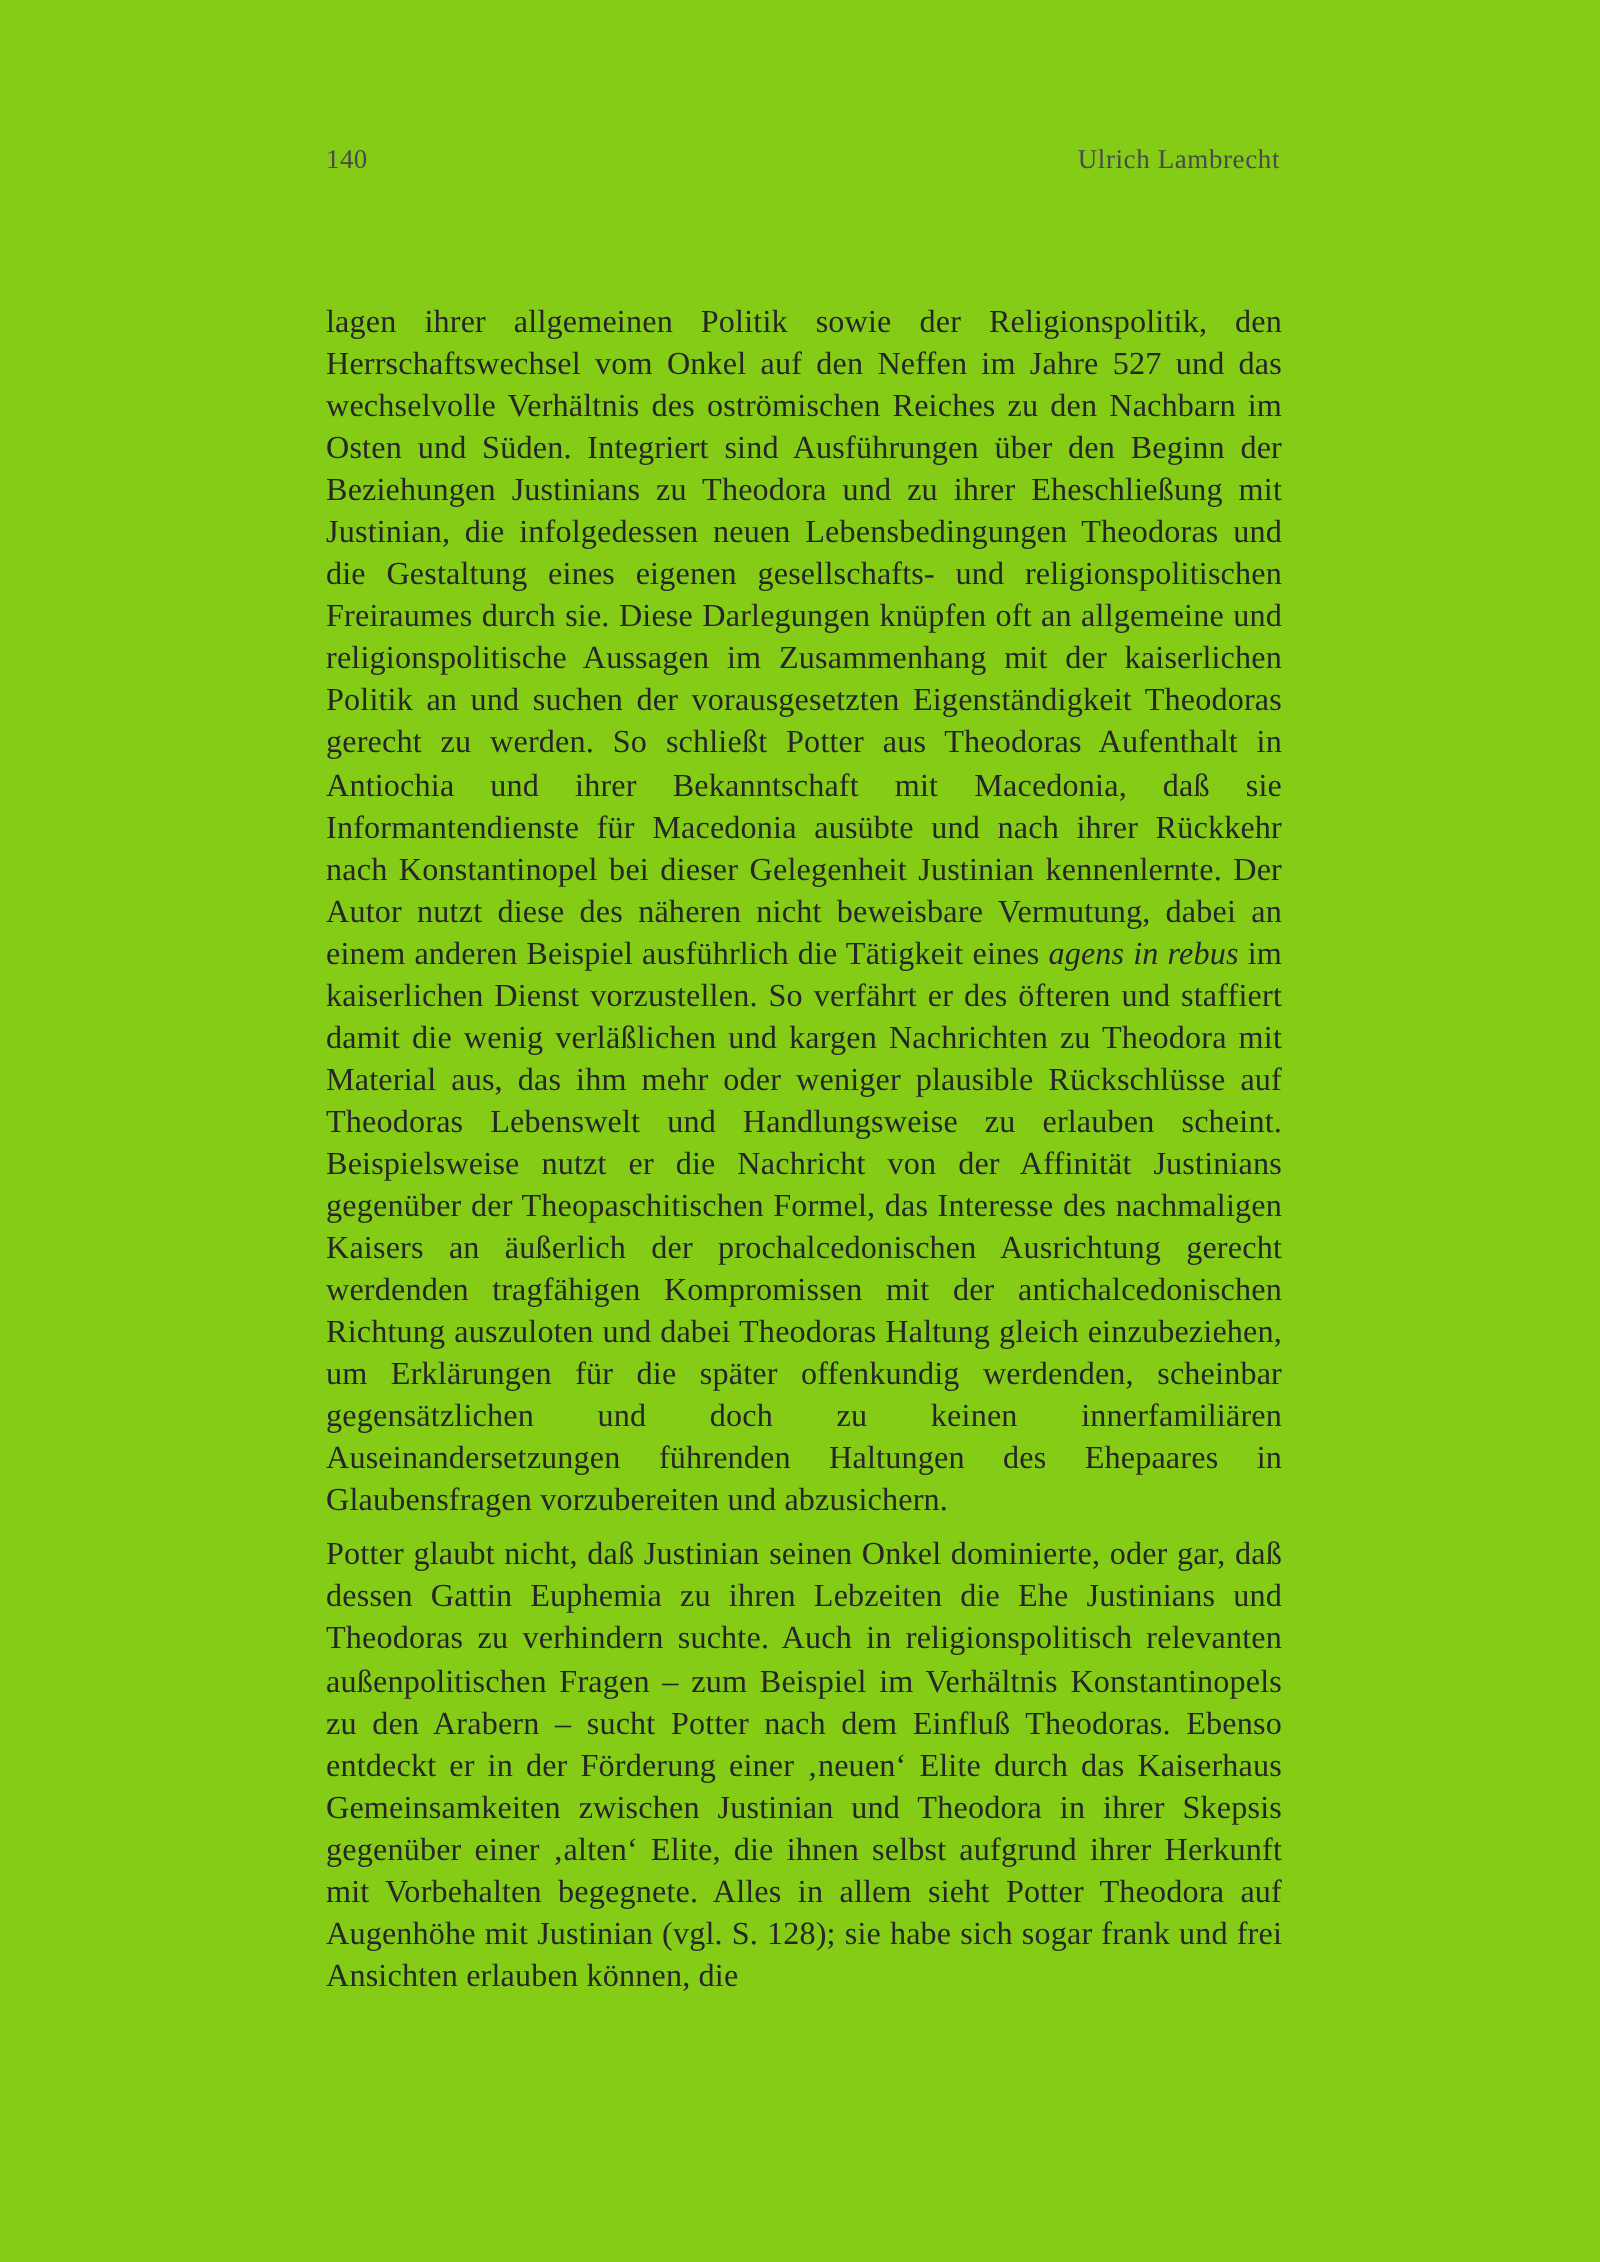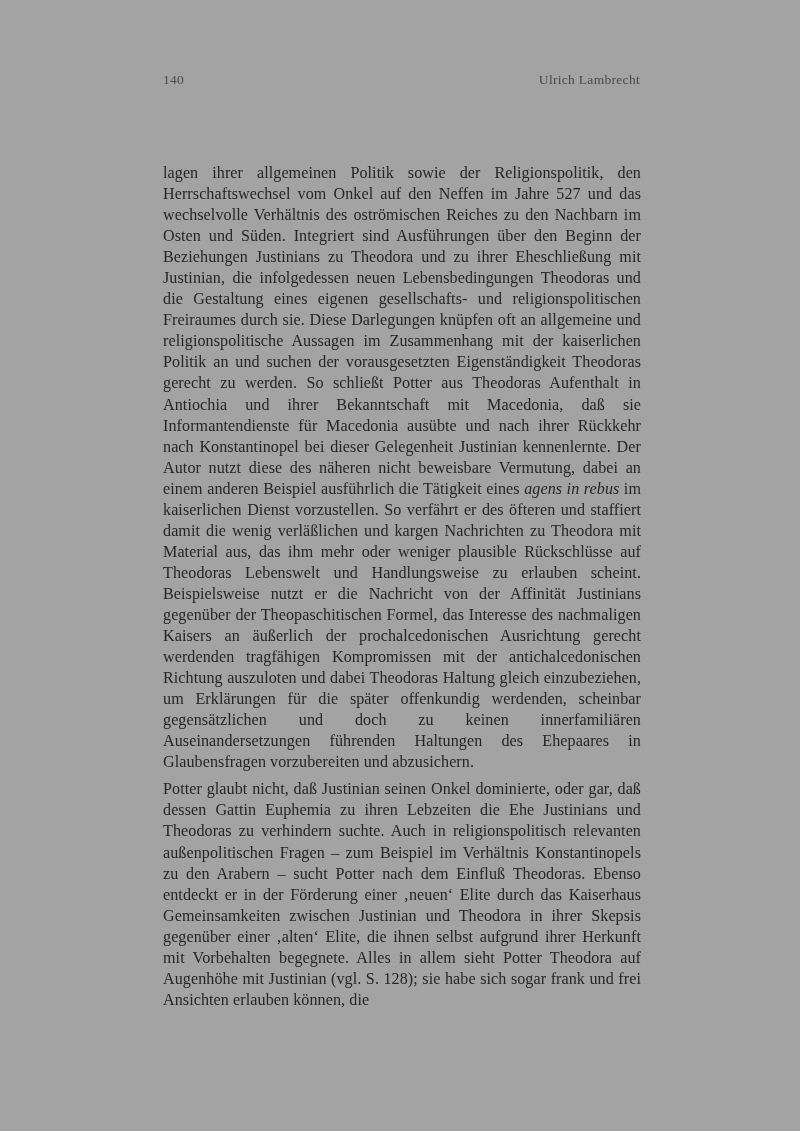--- a/index.html
+++ b/index.html
@@ -47,21 +47,21 @@
     top: 0;
     text-align: right;
     font-size: 13.5px;
     color: #4a4a4a;
     letter-spacing: .3px;
   }
 
   
   .textblock {
     position: absolute;
-    top: 162px;
+    top: 151px;
     left: 163px;
     width: 478px;
   }
   .para {
     margin: 0;
     text-align: justify;
     text-justify: inter-word;
     font-size: 16.1px;
     line-height: 21.05px;
     color: #262626;
@@ -77,21 +77,21 @@
   }
 
   
   .textblock, .running-head {
     text-rendering: optimizeLegibility;
   }
 </style>
 </head>
 <body>
 
-<div class="page" style="background: #a3a3a3; text-decoration: underline;">
+<div class="page" style="background: #84cc16; text-decoration: underline;">
 
   <div class="running-head">
     <span class="folio">140</span>
     <span class="head-title">Ulrich Lambrecht</span>
   </div>
 
   <div class="textblock" style="color: rgb(38, 38, 38);">
 
   <p class="para"><span>lagen ihrer allgemeinen Politik sowie der Religionspolitik, den Herrschaftswechsel vom Onkel auf den Neffen im Jahre 527 und das wechselvolle Verhältnis des oströmischen Reiches zu den Nachbarn im Osten und Süden. Integriert sind Ausführungen über den Beginn der Beziehungen Justinians zu Theodora und zu ihrer Eheschließung mit Justinian, die infolgedessen neuen Lebensbedingungen Theodoras und die Gestaltung eines eigenen gesellschafts- und religionspolitischen Freiraumes durch sie. Diese Darlegungen knüpfen oft an allgemeine und religionspolitische Aussagen im Zusammenhang mit der kaiserlichen Politik an und suchen der vorausgesetzten Eigenständigkeit Theodoras gerecht zu werden. So schließt Potter aus Theodoras Aufenthalt in Antiochia und ihrer Bekanntschaft mit Macedonia, daß sie Informantendienste für Macedonia ausübte und nach ihrer Rückkehr nach Konstantinopel bei dieser Gelegenheit Justinian kennenlernte. Der Autor nutzt diese des näheren nicht beweisbare Vermutung, dabei an einem anderen Beispiel ausführlich die Tätigkeit eines </span><em>agens in rebus</em><span> im kaiserlichen Dienst vorzustellen. So verfährt er des öfteren und staffiert damit die wenig verläßlichen und kargen Nachrichten zu Theodora mit Material aus, das ihm mehr oder weniger plausible Rückschlüsse auf Theodoras Lebenswelt und Handlungsweise zu erlauben scheint. Beispielsweise nutzt er die Nachricht von der Affinität Justinians gegenüber der Theopaschitischen Formel, das Interesse des nachmaligen Kaisers an äußerlich der prochalcedonischen Ausrichtung gerecht werdenden tragfähigen Kompromissen mit der antichalcedonischen Richtung auszuloten und dabei Theodoras Haltung gleich einzubeziehen, um Erklärungen für die später offenkundig werdenden, scheinbar gegensätzlichen und doch zu keinen innerfamiliären Auseinandersetzungen führenden Haltungen des Ehepaares in Glaubensfragen vorzubereiten und abzusichern.</span></p>
       <p class="para"><span>Potter glaubt nicht, daß Justinian seinen Onkel dominierte, oder gar, daß dessen Gattin Euphemia zu ihren Lebzeiten die Ehe Justinians und Theodoras zu verhindern suchte. Auch in religionspolitisch relevanten außenpolitischen Fragen – zum Beispiel im Verhältnis Konstantinopels zu den Arabern – sucht Potter nach dem Einfluß Theodoras. Ebenso entdeckt er in der Förderung einer ‚neuen‘ Elite durch das Kaiserhaus Gemeinsamkeiten zwischen Justinian und Theodora in ihrer Skepsis gegenüber einer ‚alten‘ Elite, die ihnen selbst aufgrund ihrer Herkunft mit Vorbehalten begegnete. Alles in allem sieht Potter Theodora auf Augenhöhe mit Justinian (vgl. S. 128); sie habe sich sogar frank und frei Ansichten erlauben können, die</span></p>

